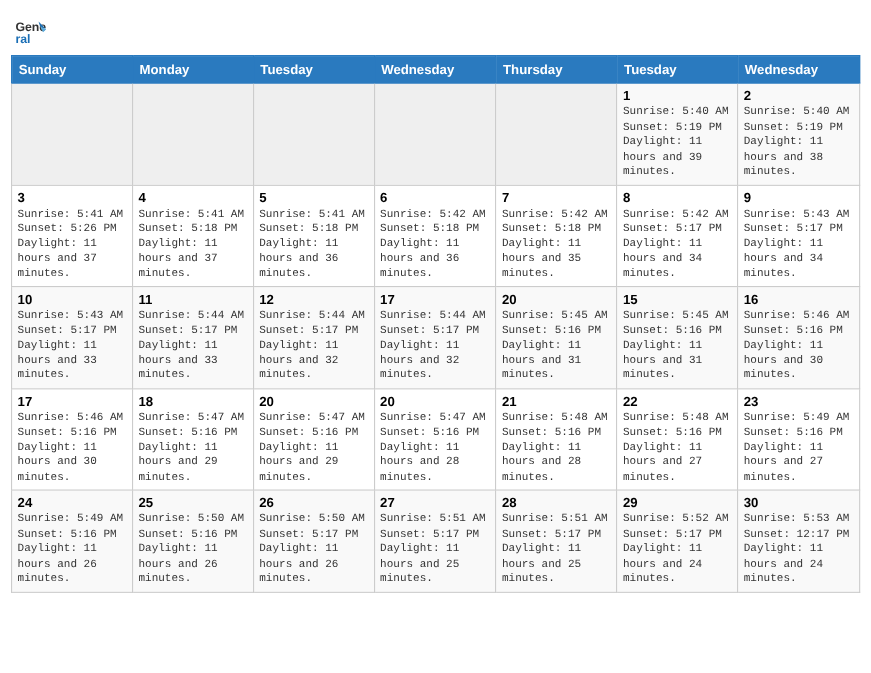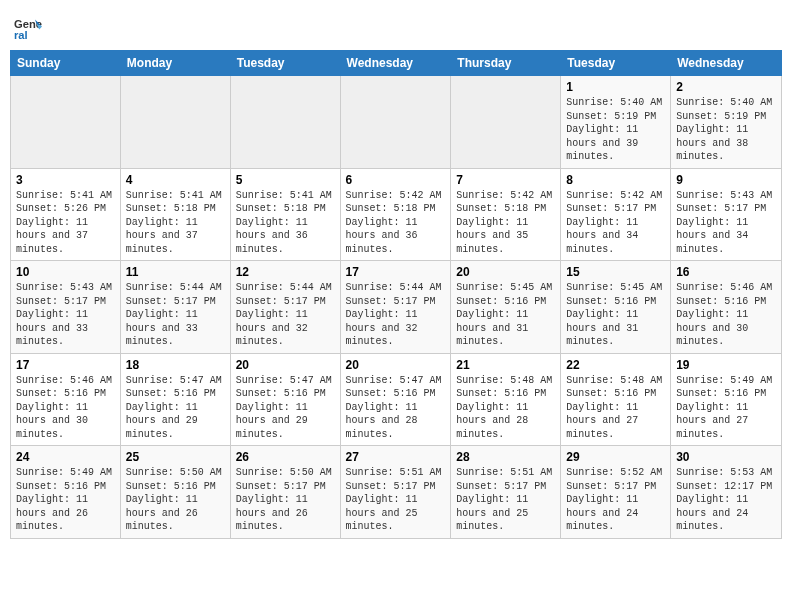--- a/index.html
+++ b/index.html
@@ -260,21 +260,21 @@
 Sunset: 5:16 PM
 Daylight: 11 hours and 28 minutes.</div>
         </td>
         <td>
           <span class="day-num">22</span>
           <div class="day-info">Sunrise: 5:48 AM
 Sunset: 5:16 PM
 Daylight: 11 hours and 27 minutes.</div>
         </td>
         <td>
-          <span class="day-num">19</span>
+          <span class="day-num">23</span>
           <div class="day-info">Sunrise: 5:49 AM
 Sunset: 5:16 PM
 Daylight: 11 hours and 27 minutes.</div>
         </td>
       </tr>
       <tr>
         <td>
           <span class="day-num">24</span>
           <div class="day-info">Sunrise: 5:49 AM
 Sunset: 5:16 PM

